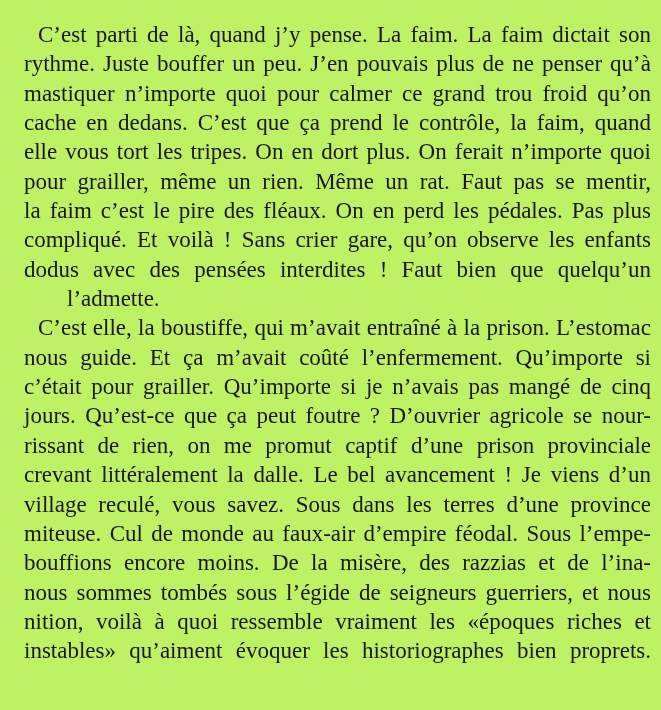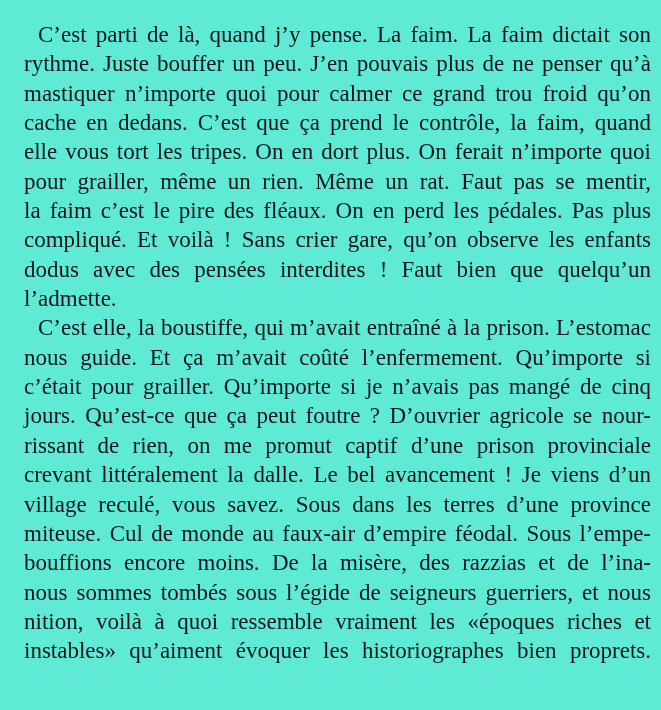--- a/index.html
+++ b/index.html
@@ -5,21 +5,21 @@
   html, body {
     margin: 0;
     padding: 0;
     background: #ffffff;
   }
   .page {
     position: relative;
     box-sizing: border-box;
     width: 661px;
     height: 710px;
-    background: #5eead4;
+    background: #bef264;
     overflow: hidden;
   }
   .text-block {
     position: absolute;
     top: 20px;
     left: 24px;
     width: 627px;
     font-family: "Liberation Serif", "DejaVu Serif", serif;
     font-size: 23px;
     line-height: 29.35px;
@@ -33,20 +33,21 @@
     text-justify: inter-word;
     hyphens: none;
     white-space: normal;
   }
   .text-line.first-line {
     text-indent: 14px;
   }
   .text-line.last-line-left {
     text-align: left;
     text-align-last: left;
+    margin-left: 43px;
   }
 </style>
 </head>
 <body>
 
 <div class="page">
   <div class="text-block" style="color: rgb(23, 23, 28);">
       <div>
         <div class="text-line first-line">C’est parti de là, quand j’y pense. La faim. La faim dictait son</div>
         <div class="text-line">rythme. Juste bouffer un peu. J’en pouvais plus de ne penser qu’à</div>

